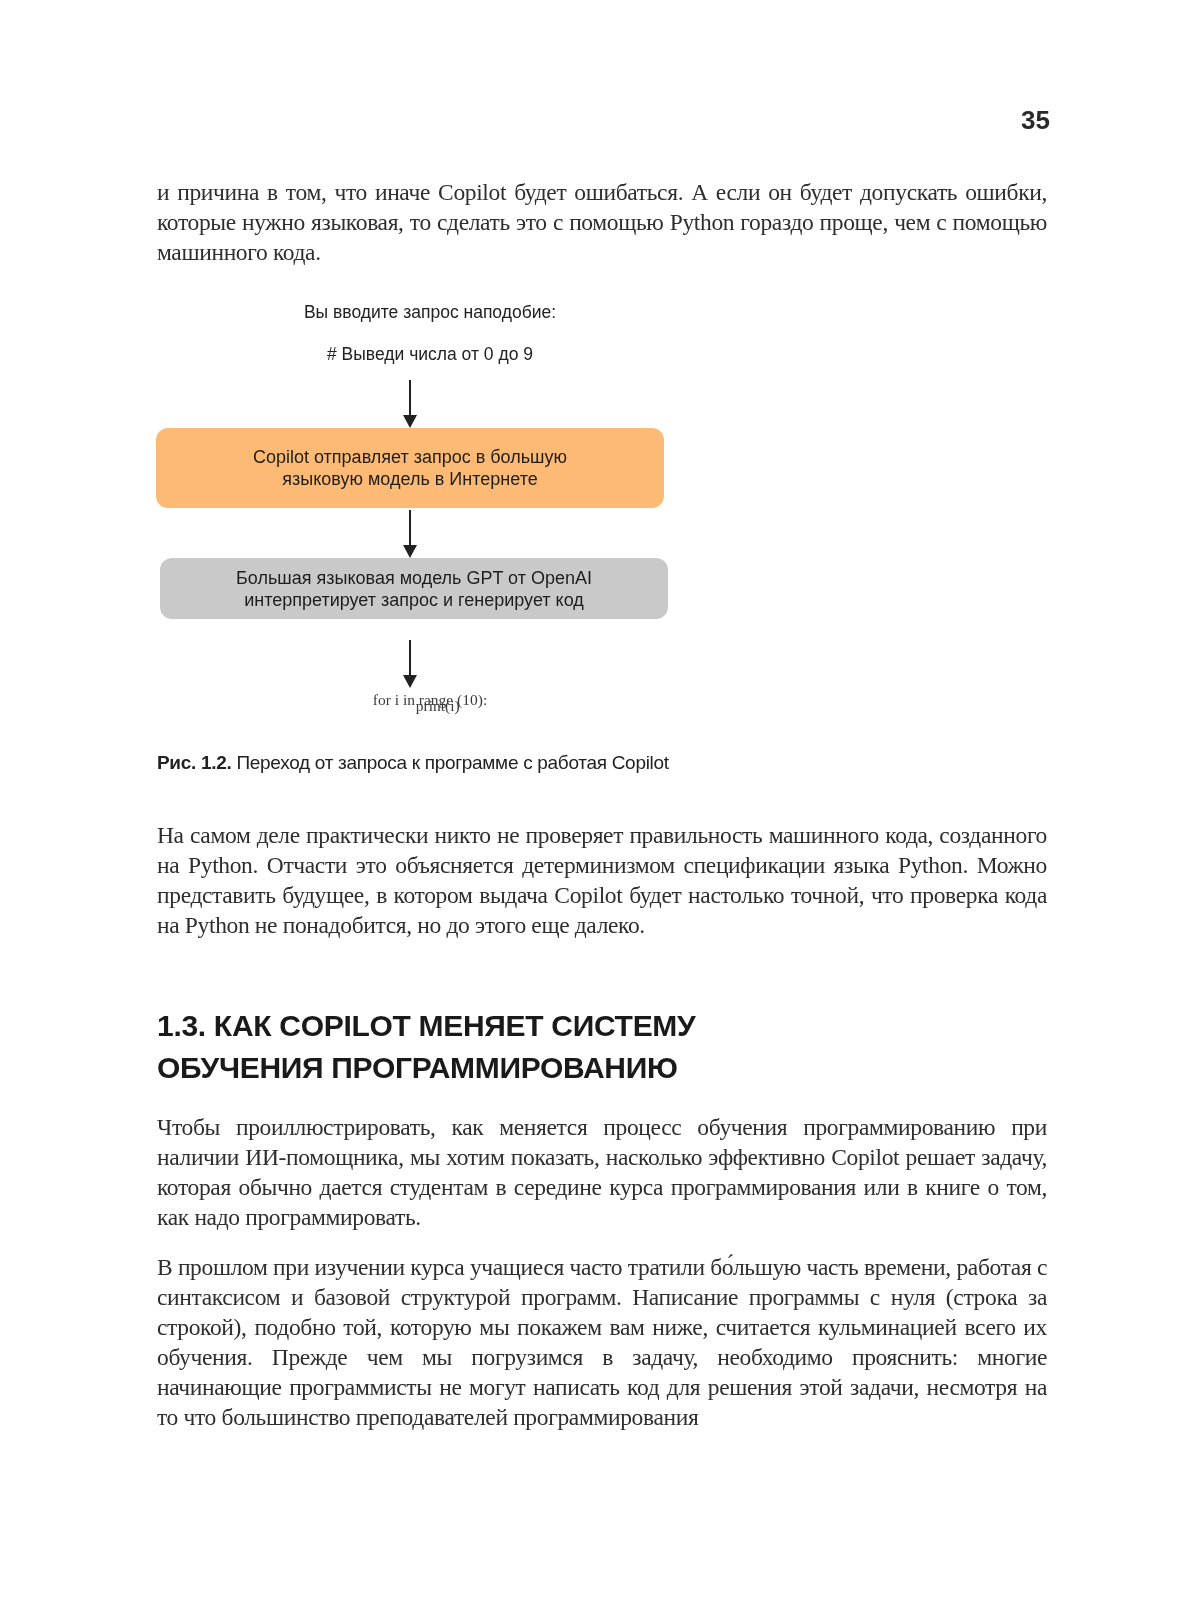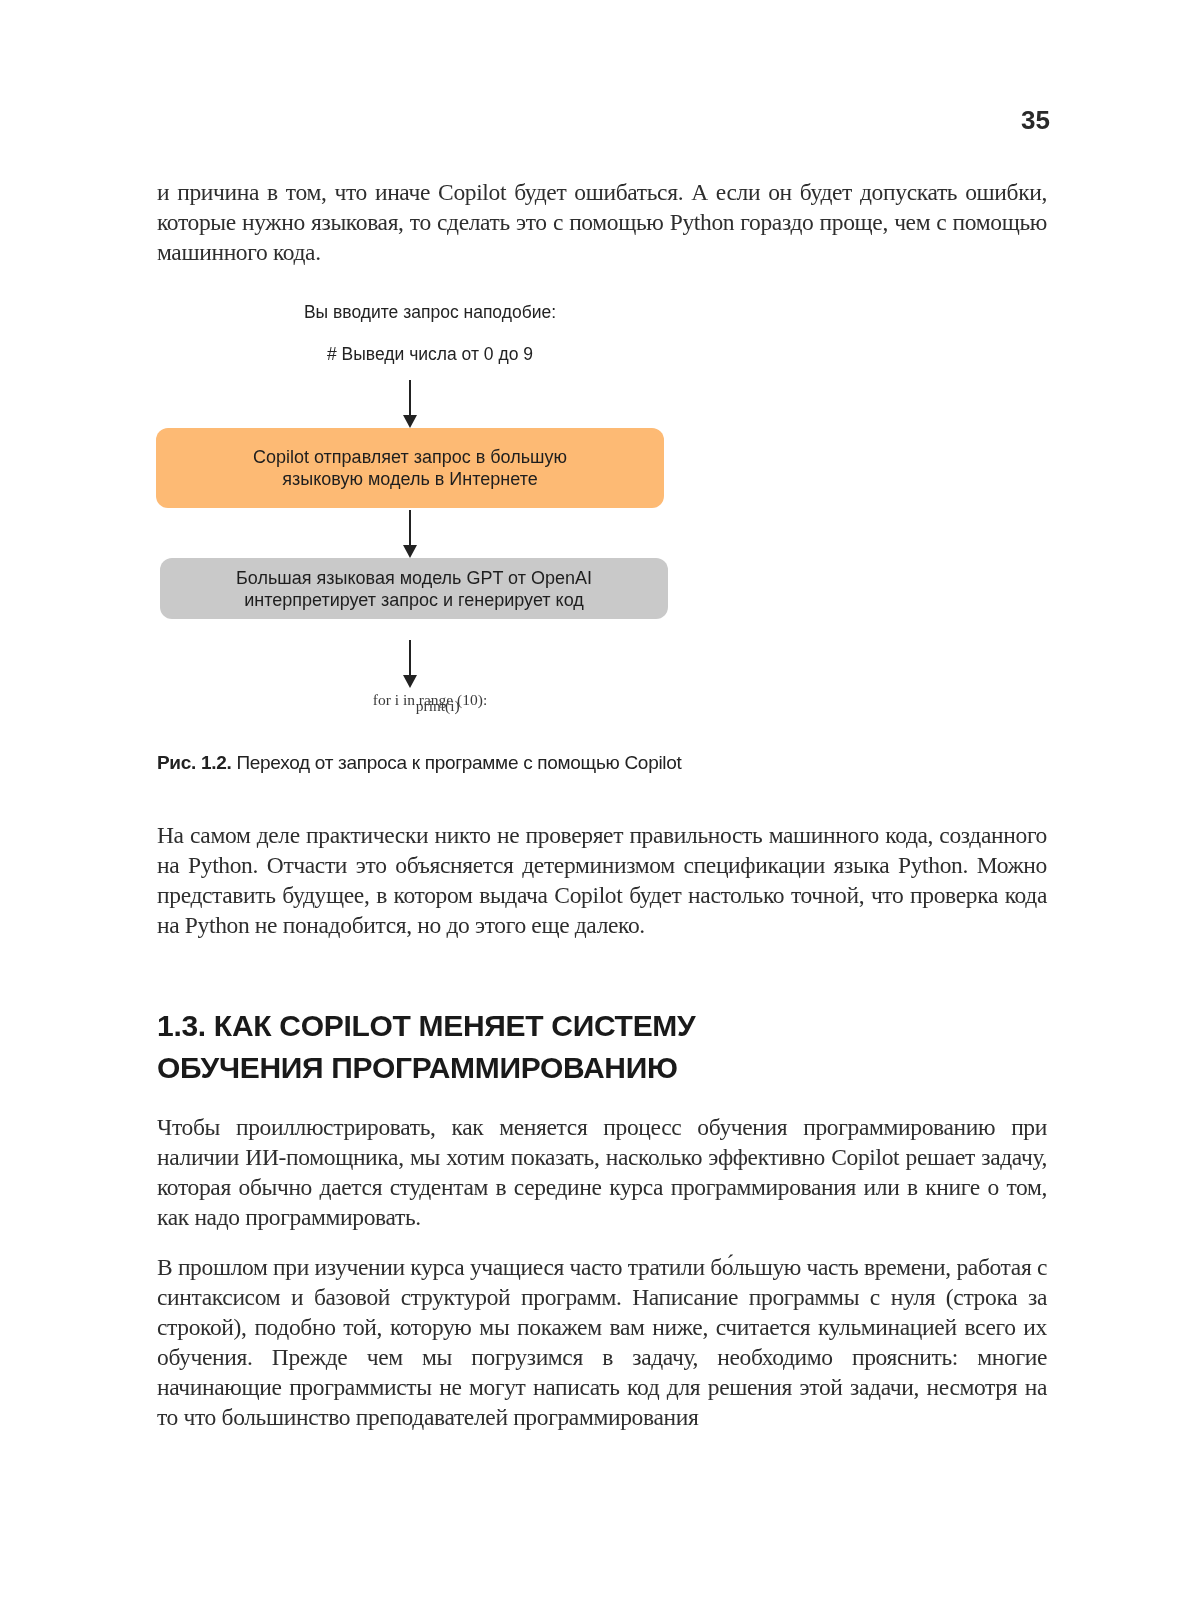--- a/index.html
+++ b/index.html
@@ -79,21 +79,21 @@
     </div>
   </div>
 
   <div class="arrow" style="left:259px; top:350px; height:36px;"></div>
 
   <div class="code" style="top:400px;">for i in range (10):</div>
   <div class="code" style="top:406px;">    print(i)</div>
 </div>
 
 <div class="caption">
-  <b>Рис. 1.2.</b><span> Переход от запроса к программе с помощью Copilot</span>
+  <b>Рис. 1.2.</b><span> Переход от запроса к программе с работая Copilot</span>
 </div>
 
 <p class="para" style="top:820px;">На самом деле практически никто не проверяет правильность машинного кода, созданного на Python. Отчасти это объясняется детерминизмом спецификации языка Python. Можно представить будущее, в котором выдача Copilot будет настолько точной, что проверка кода на Python не понадобится, но до этого еще далеко.</p>
 
 <h2 class="section-heading">
   <div>1.3. КАК COPILOT МЕНЯЕТ СИСТЕМУ</div>
   <div>ОБУЧЕНИЯ ПРОГРАММИРОВАНИЮ</div>
 </h2>
 
 <p class="para" style="top:1112px;">Чтобы проиллюстрировать, как меняется процесс обучения программированию при наличии ИИ-помощника, мы хотим показать, насколько эффективно Copilot решает задачу, которая обычно дается студентам в середине курса программирования или в книге о том, как надо программировать.</p>

